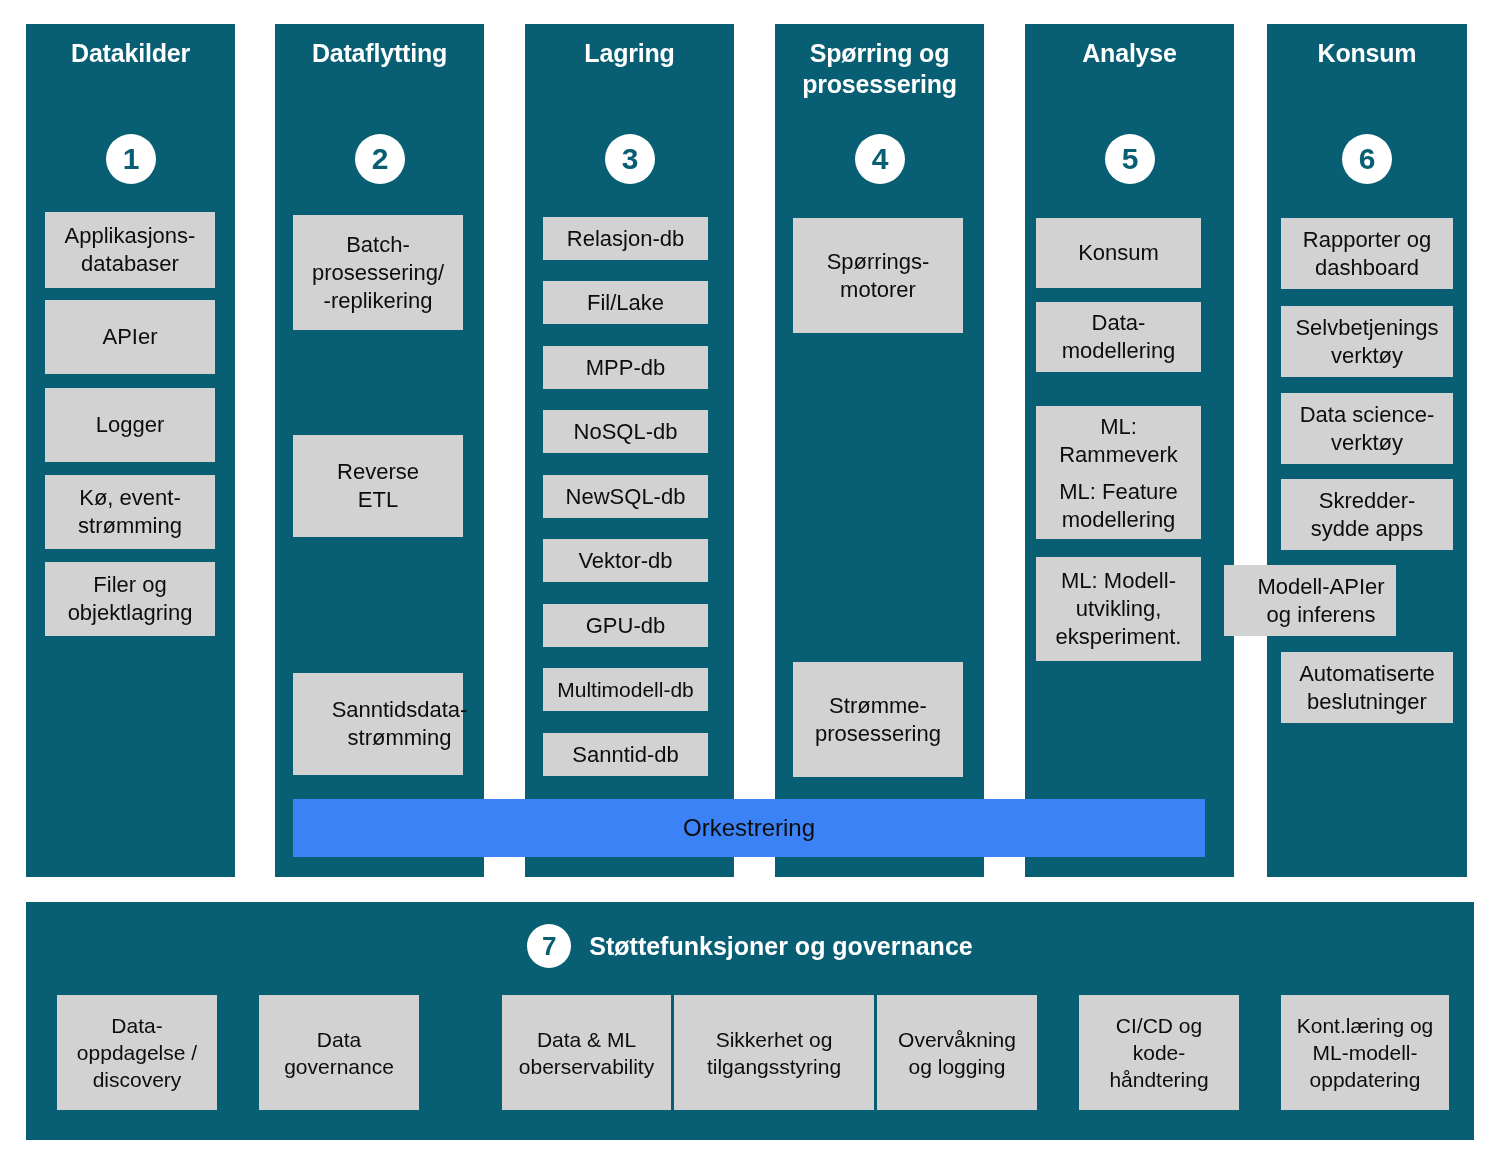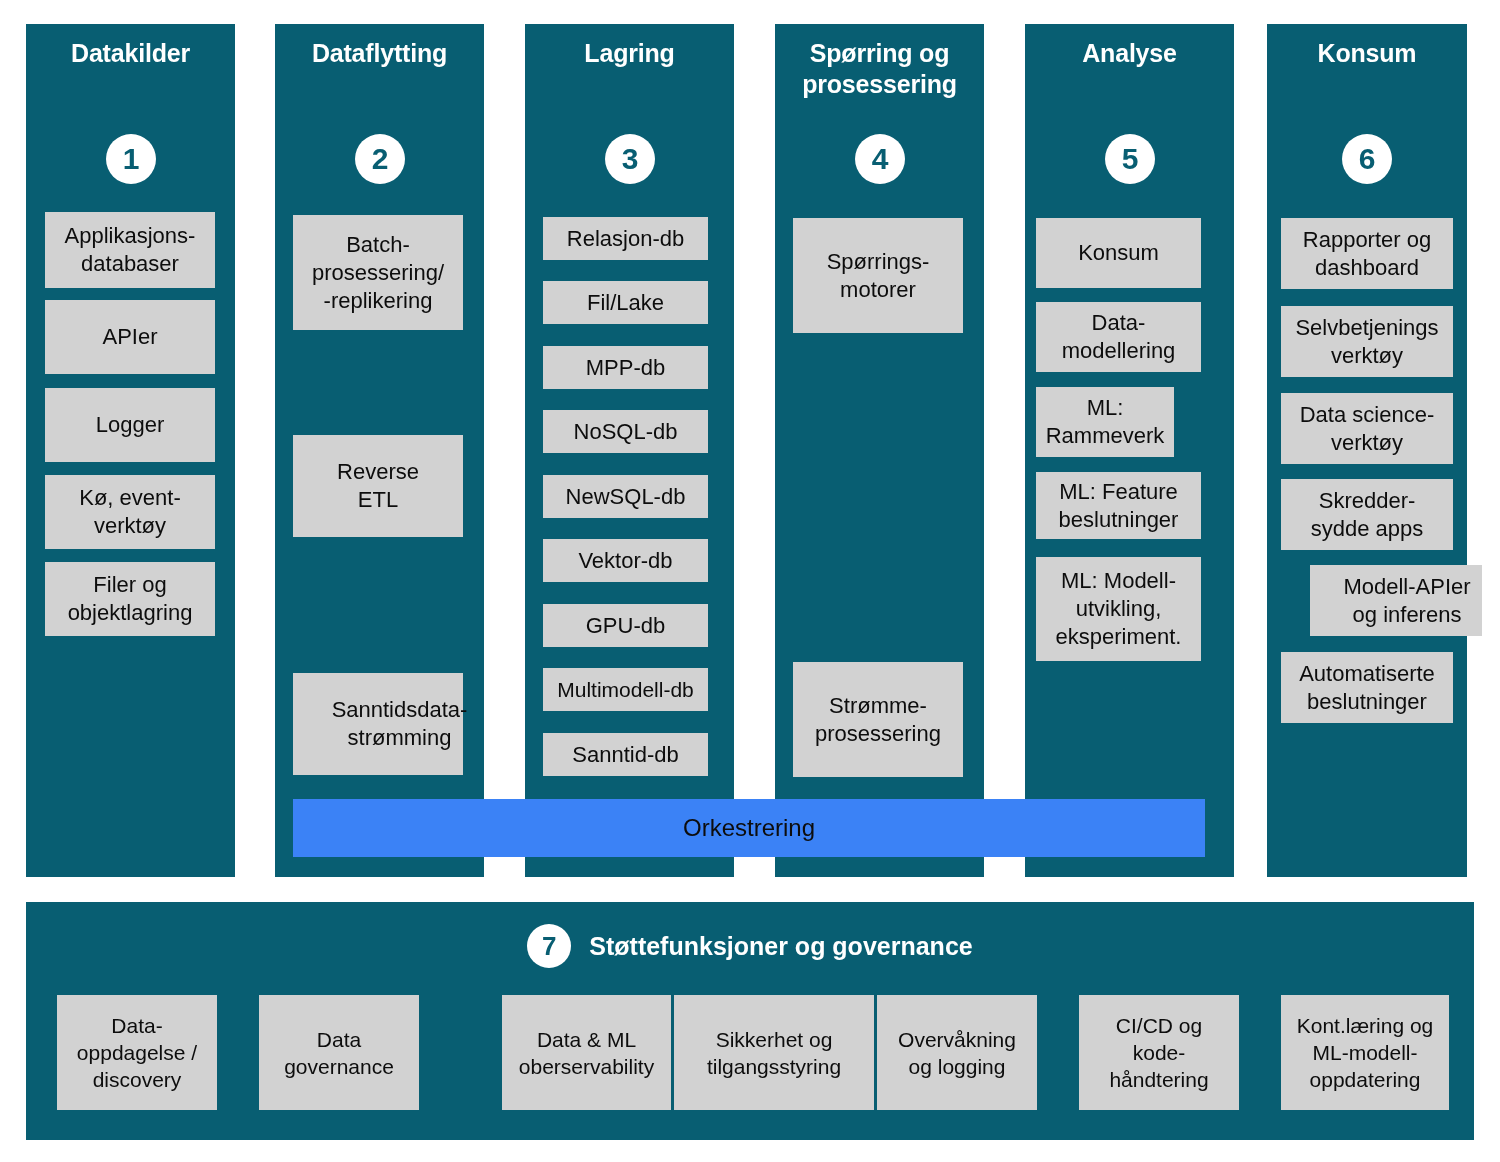--- a/index.html
+++ b/index.html
@@ -144,21 +144,21 @@
 
   <div class="pillar" style="left:26px; width:209px; height:853px;">
     <div class="pillar-title">Datakilder</div>
     <div class="badge" style="left:80px; top:110px;">1</div>
   </div>
   <div class="box" style="left:45px; top:212px; width:170px; height:76px;">Applikasjons-
 databaser</div>
   <div class="box" style="left:45px; top:300px; width:170px; height:74px;">APIer</div>
   <div class="box" style="left:45px; top:388px; width:170px; height:74px;">Logger</div>
   <div class="box" style="left:45px; top:475px; width:170px; height:74px;">Kø, event-
-verktøy</div>
+strømming</div>
   <div class="box" style="left:45px; top:562px; width:170px; height:74px;">Filer og
 objektlagring</div>
 
   <div class="pillar" style="left:275px; width:209px; height:853px;">
     <div class="pillar-title">Dataflytting</div>
     <div class="badge" style="left:80px; top:110px;">2</div>
   </div>
   <div class="box" style="left:293px; top:215px; width:170px; height:115px;">Batch-
 prosessering/
 -replikering</div>
@@ -191,41 +191,41 @@
   <div class="box" style="left:793px; top:662px; width:170px; height:115px;">Strømme-
 prosessering</div>
 
   <div class="pillar" style="left:1025px; width:209px; height:853px;">
     <div class="pillar-title">Analyse</div>
     <div class="badge" style="left:80px; top:110px;">5</div>
   </div>
   <div class="box" style="left:1036px; top:218px; width:165px; height:70px;">Konsum</div>
   <div class="box" style="left:1036px; top:302px; width:165px; height:70px;">Data-
 modellering</div>
-  <div class="box" style="left:1036px; top:387px; width:138px; height:70px;">ML:
+  <div class="box" style="left:1036px; top:406px; width:165px; height:70px;">ML:
 Rammeverk</div>
   <div class="box" style="left:1036px; top:472px; width:165px; height:67px;">ML: Feature
-beslutninger</div>
+modellering</div>
   <div class="box" style="left:1036px; top:557px; width:165px; height:104px;">ML: Modell-
 utvikling,
 eksperiment.</div>
 
   <div class="pillar" style="left:1267px; width:200px; height:853px;">
     <div class="pillar-title">Konsum</div>
     <div class="badge" style="left:75px; top:110px;">6</div>
   </div>
   <div class="box" style="left:1281px; top:218px; width:172px; height:71px;">Rapporter og
 dashboard</div>
   <div class="box" style="left:1281px; top:306px; width:172px; height:71px;">Selvbetjenings
 verktøy</div>
   <div class="box" style="left:1281px; top:393px; width:172px; height:71px;">Data science-
 verktøy</div>
   <div class="box" style="left:1281px; top:479px; width:172px; height:71px;">Skredder-
 sydde apps</div>
-  <div class="box" style="left:1310px; top:565px; width:172px; height:71px;padding-left:26px;">Modell-APIer
+  <div class="box" style="left:1224px; top:565px; width:172px; height:71px;padding-left:26px;">Modell-APIer
 og inferens</div>
   <div class="box" style="left:1281px; top:652px; width:172px; height:71px;">Automatiserte
 beslutninger</div>
 
   <div class="orchestration">
     <span>Orkestrering</span>
   </div>
 
   <div class="footer">
     <div class="footer-head">

